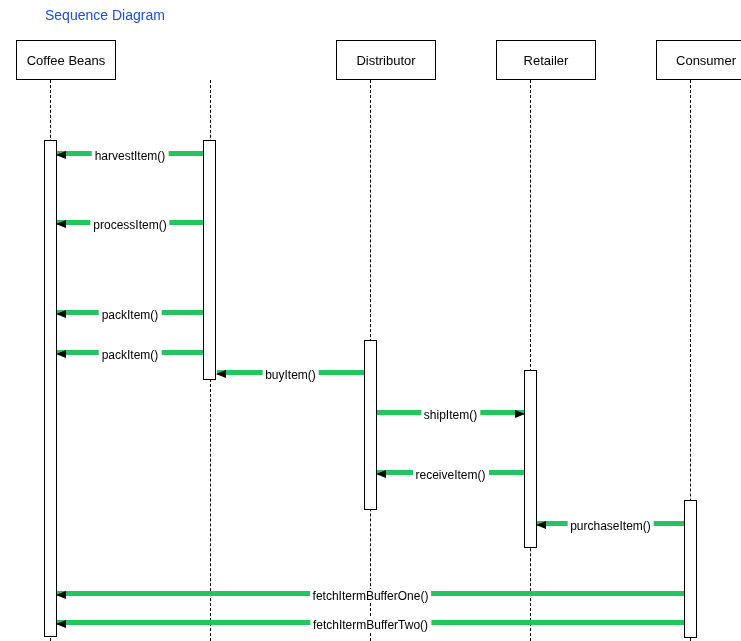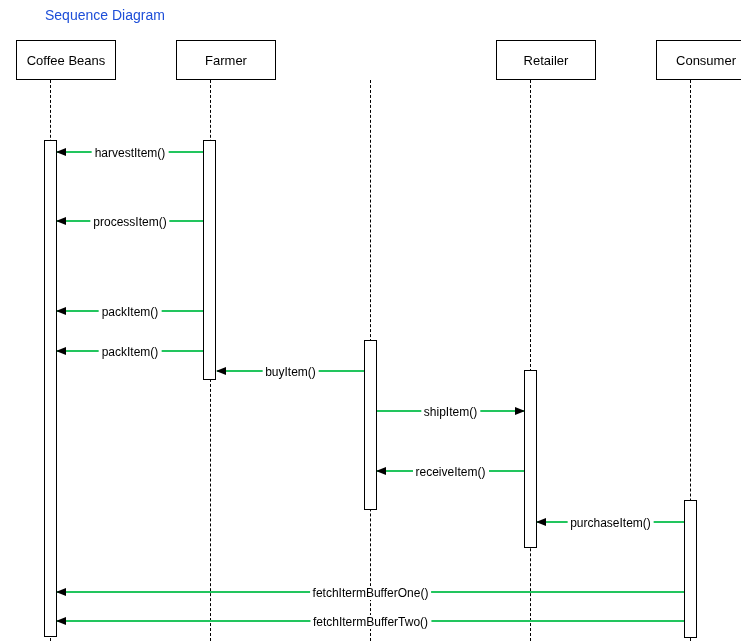--- a/index.html
+++ b/index.html
@@ -51,21 +51,21 @@
   .activation {
     position: absolute;
     width: 13px;
     box-sizing: border-box;
     border: 1px solid #000000;
     background: #ffffff;
   }
   .message {
     position: absolute;
     height: 0;
-    border-top: 2px solid #22c55e;
+    border-top: 5px solid #22c55e;
   }
   .arrowhead {
     position: absolute;
     top: -5px;
     width: 0;
     height: 0;
     border-top: 4px solid transparent;
     border-bottom: 4px solid transparent;
   }
   .arrowhead.dir-left  { left: -1px;  border-right: 10px solid #000000; }
@@ -91,22 +91,22 @@
 
   <div class="lifeline" style="left:50px;"></div>
   <div class="lifeline" style="left:210px;"></div>
   <div class="lifeline" style="left:370px;"></div>
   <div class="lifeline" style="left:530px;"></div>
   <div class="lifeline" style="left:690px;"></div>
 
   <div class="actor-box" style="left:0px;">
     <span class="actor-label">Coffee Beans</span>
   </div>
-  <div class="actor-box" style="left:160px;">
-    <span class="actor-label">Farmer</span>
+  <div class="actor-box" style="left:320px;">
+    <span class="actor-label">Distributor</span>
   </div>
   <div class="actor-box" style="left:480px;">
     <span class="actor-label">Retailer</span>
   </div>
   <div class="actor-box" style="left:640px;">
     <span class="actor-label">Consumer</span>
   </div>
 
   <div class="activation" style="left:44px;  top:140px; height:497px;"></div>
   <div class="activation" style="left:203px; top:140px; height:240px;"></div>

